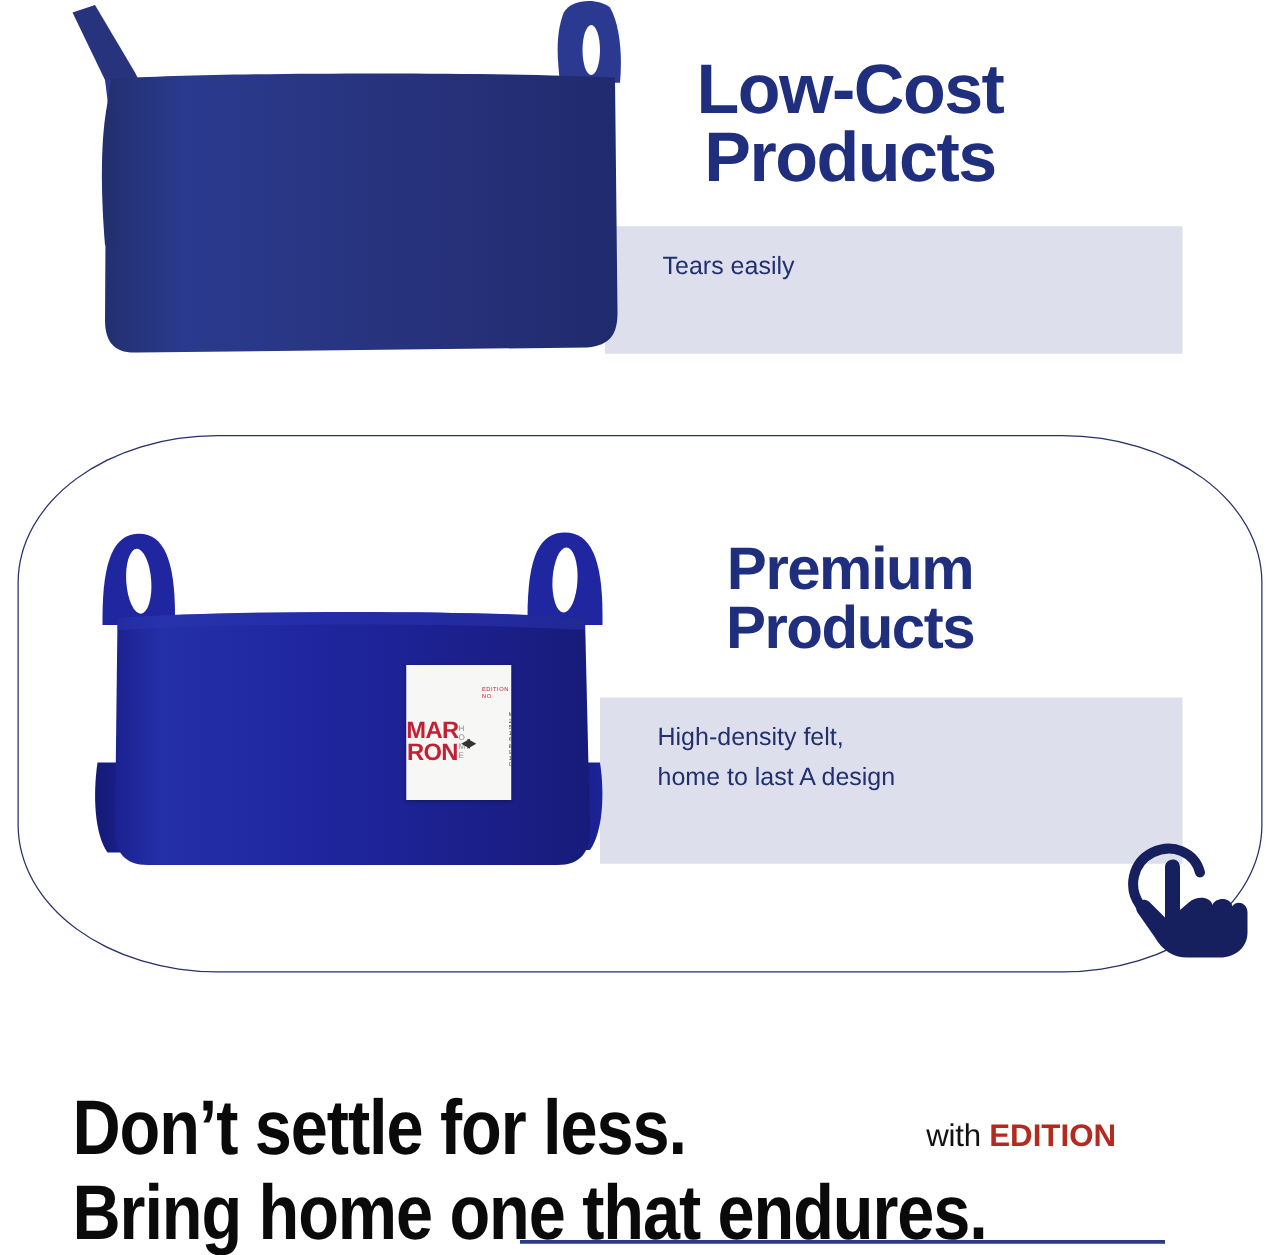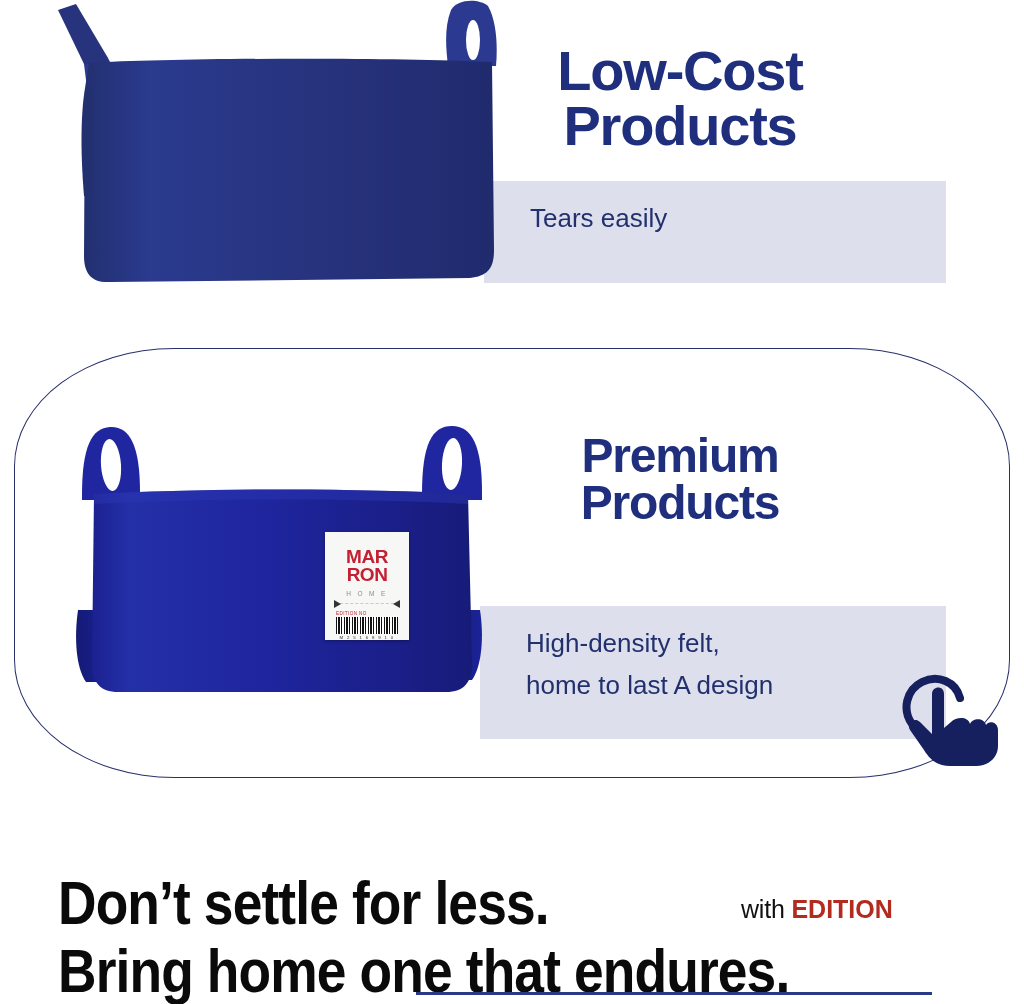--- a/index.html
+++ b/index.html
@@ -41,27 +41,27 @@
   #h-lowcost { right:84px; top:44px; font-size:56px; width:520px; }
   #h-premium { right:84px; top:432px; font-size:48px; width:520px; }
   .headline .ln { display:block; }
 
   
   .callout {
     position:absolute;
     background:#dde0ec;
     z-index:2;
     color:#22306e;
-    font-size:26px;
+    font-size:20px;
     line-height:1.62;
     padding:16px 0 16px 46px;
     font-family:"Liberation Sans", sans-serif;
   }
   #callout-cheap   { left:484px; top:181px; width:462px; height:102px; }
-  #callout-premium { left:480px; top:606px; width:466px; height:133px; }
+  #callout-premium { left:480px; top:558px; width:466px; height:133px; }
   .callout .ln { display:block; white-space:nowrap; }
 
   
   #pointer-hand { position:absolute; left:898px; top:672px; z-index:6; }
 
   
   .bottom-block { position:absolute; left:0; top:856px; width:1024px; height:148px; z-index:5;text-decoration:underline; }
   .bottom-line {
     position:absolute;
     left:58px;
@@ -99,21 +99,21 @@
   }
 
   
   #label-tag {
     position:absolute;
     left:325px; top:532px;
     width:84px; height:108px;
     background:#f7f7f5;
     z-index:4;
     box-shadow:0 1px 3px rgba(0,0,0,0.35);
-    display:flex; flex-direction:column; align-items:center;
+    display:flex; align-items:center;
     padding-top:10px;
     overflow:hidden;
   }
   #label-tag .tag-brand {
     color:#c42033; font-weight:bold; font-size:19px; line-height:0.96;
     letter-spacing:-0.5px; text-align:center; margin-top:6px;
   }
   #label-tag .tag-sub {
     color:#8d8d8d; font-size:6.5px; letter-spacing:2.4px; margin-top:6px;
   }

